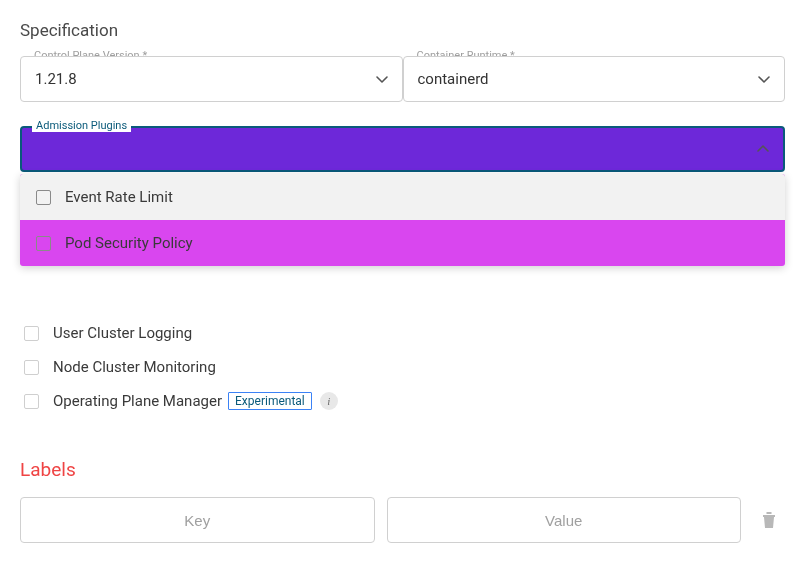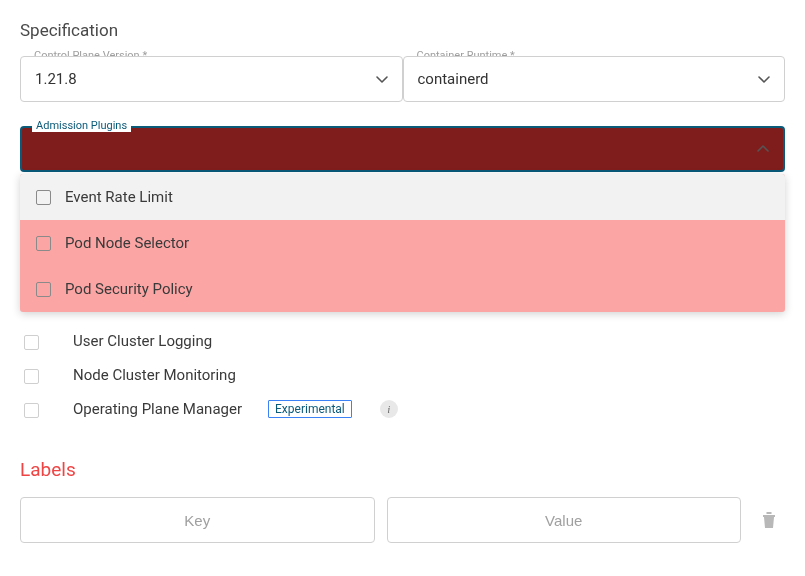--- a/index.html
+++ b/index.html
@@ -10,34 +10,34 @@
 .row { display: flex; margin-bottom: 24px; }
 
 .fieldwrap { position: relative; flex: 1; }
 .fieldwrap .floating-label { position: absolute; top: -7px; left: 10px; background: #fff; padding: 0 4px; font-size: 11px; color: #9e9e9e; }
 .select-field { width: 100%; height: 46px; border: 1px solid #d0d0d0; border-radius: 4px; padding: 0 36px 0 14px; font-size: 15px; color: #333; background: #fff; display: flex; align-items: center; position: relative; cursor: pointer; }
 .select-field .val { flex: 1; }
 .chev { position: absolute; right: 12px; top: 50%; transform: translateY(-50%); }
 .chev svg { display: block; }
 
 .admission-wrap { position: relative; margin-bottom: 24px; }
-.admission-field { position: relative; height: 46px; border: 2px solid #0a5a7a; border-radius: 4px; background: #7f1d1d; cursor: pointer; }
+.admission-field { position: relative; height: 46px; border: 2px solid #0a5a7a; border-radius: 4px; background: #6d28d9; cursor: pointer; }
 .admission-label { position: absolute; top: -9px; left: 10px; background: #fff; padding: 0 4px; font-size: 11px; color: #0a5a7a; }
 .admission-field .chev { right: 12px; }
 
-.dropdown-panel { position: absolute; top: 48px; left: 0; right: 0; background: #fca5a5; border-radius: 3px; box-shadow: 0 2px 8px rgba(0,0,0,0.18); z-index: 10; overflow: hidden; }
+.dropdown-panel { position: absolute; top: 48px; left: 0; right: 0; background: #d946ef; border-radius: 3px; box-shadow: 0 2px 8px rgba(0,0,0,0.18); z-index: 10; overflow: hidden; }
 .dropdown-option { height: 46px; display: flex; align-items: center; padding: 0 16px; font-size: 15px; color: #3a3a3a; cursor: pointer; }
 .dropdown-option.hovered { background: #f2f2f2; }
 .dropdown-option .cb { margin-right: 14px; }
 
 .cb { width: 15px; height: 15px; border: 1.5px solid #8a8a8a; border-radius: 2px; display: inline-block; flex-shrink: 0; }
 .cb.light { border-color: #cfcfcf; }
 
 .option-list { margin-left: 4px; }
-.option-item { display: flex; align-items: flex-end; height: 34px; font-size: 15px; color: #3a3a3a; gap: 20px; }
+.option-item { display: flex; align-items: center; height: 34px; font-size: 15px; color: #3a3a3a; }
 .option-item .cb { margin-right: 14px; }
 .option-item .txt { }
 
 .badge { display: inline-block; border: 1px solid #3b82f6; color: #0a5a7a; font-size: 12px; padding: 1px 6px; border-radius: 1px; margin-left: 6px; vertical-align: middle; }
 .info-icon { display: inline-flex; width: 18px; height: 18px; border-radius: 50%; background: #e8e8e8; color: #6a6a6a; align-items: center; justify-content: center; font-size: 11px; margin-left: 8px; font-style: italic; font-family: Georgia, serif; }
 
 .labels-title { font-size: 19px; font-weight: 400; color: #ef4444; margin-top: 40px; margin-bottom: 16px; }
 .labels-row { display: flex; gap: 12px; align-items: center; }
 .text-input { flex: 1; height: 46px; border: 1px solid #d0d0d0; border-radius: 4px; padding: 0 14px; font-size: 15px; color: #333; background: #fff; text-align: center; }
 .text-input::placeholder { color: #a0a0a0; }
@@ -85,24 +85,20 @@
         </svg>
     </span>
   </div>
   <div class="dropdown-panel">
     <div class="dropdown-option hovered">
       <span class="cb"></span>
       <span>Event Rate Limit</span>
     </div>
     <div class="dropdown-option">
       <span class="cb"></span>
-      <span>Pod Node Selector</span>
-    </div>
-    <div class="dropdown-option">
-      <span class="cb"></span>
       <span>Pod Security Policy</span>
     </div>
   </div>
   <div class="spacer"></div>
 </div>
 
 <div class="option-list">
   <div class="option-item">
     <span class="cb light"></span>
     <span class="txt">User Cluster Logging</span>

